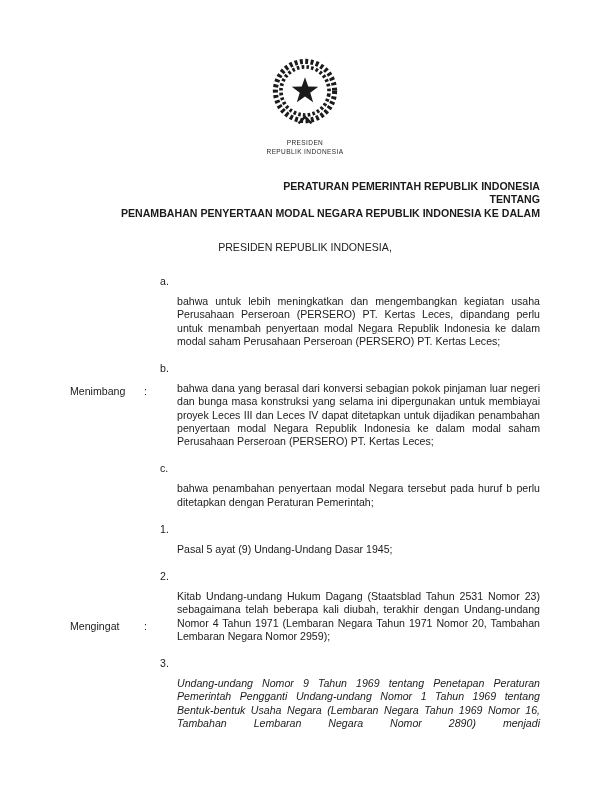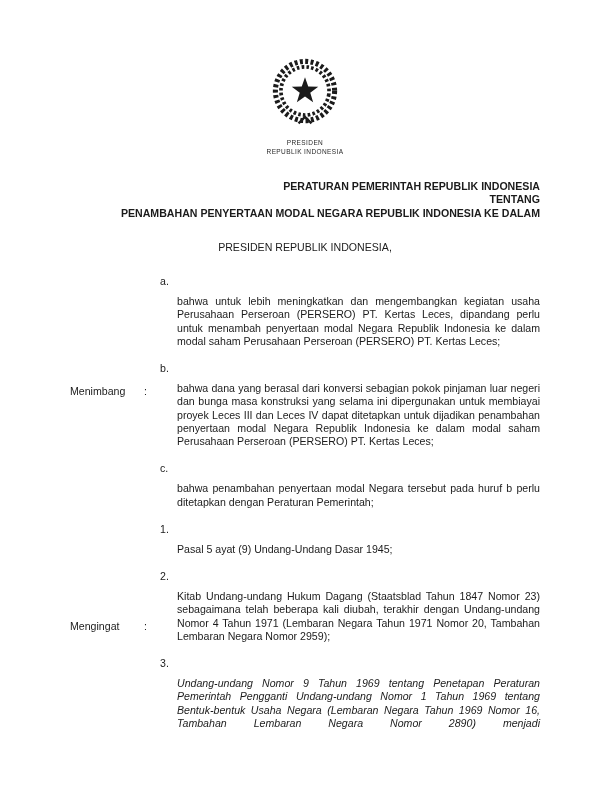--- a/index.html
+++ b/index.html
@@ -143,21 +143,21 @@
     <div class="section">
       <div class="sec-label">Mengingat</div>
       <div class="sec-colon">:</div>
       <div class="items">
         <div class="item">
           <div class="marker">1.</div>
           <div class="item-text">Pasal 5 ayat (9) Undang-Undang Dasar 1945;</div>
         </div>
         <div class="item">
           <div class="marker">2.</div>
-          <div class="item-text">Kitab Undang-undang Hukum Dagang (Staatsblad Tahun 1847 Nomor 23) sebagaimana telah beberapa kali diubah, terakhir dengan Undang-undang Nomor 4 Tahun 1971 (Lembaran Negara Tahun 1971 Nomor 20, Tambahan Lembaran Negara Nomor 2959);</div>
+          <div class="item-text">Kitab Undang-undang Hukum Dagang (Staatsblad Tahun 2531 Nomor 23) sebagaimana telah beberapa kali diubah, terakhir dengan Undang-undang Nomor 4 Tahun 1971 (Lembaran Negara Tahun 1971 Nomor 20, Tambahan Lembaran Negara Nomor 2959);</div>
         </div>
         <div class="item">
           <div class="marker">3.</div>
           <div class="item-text last-justified">Undang-undang Nomor 9 Tahun 1969 tentang Penetapan Peraturan Pemerintah Pengganti Undang-undang Nomor 1 Tahun 1969 tentang Bentuk-bentuk Usaha Negara (Lembaran Negara Tahun 1969 Nomor 16, Tambahan Lembaran Negara Nomor 2890) menjadi</div>
         </div>
       </div>
     </div>
 
   </div>
 

